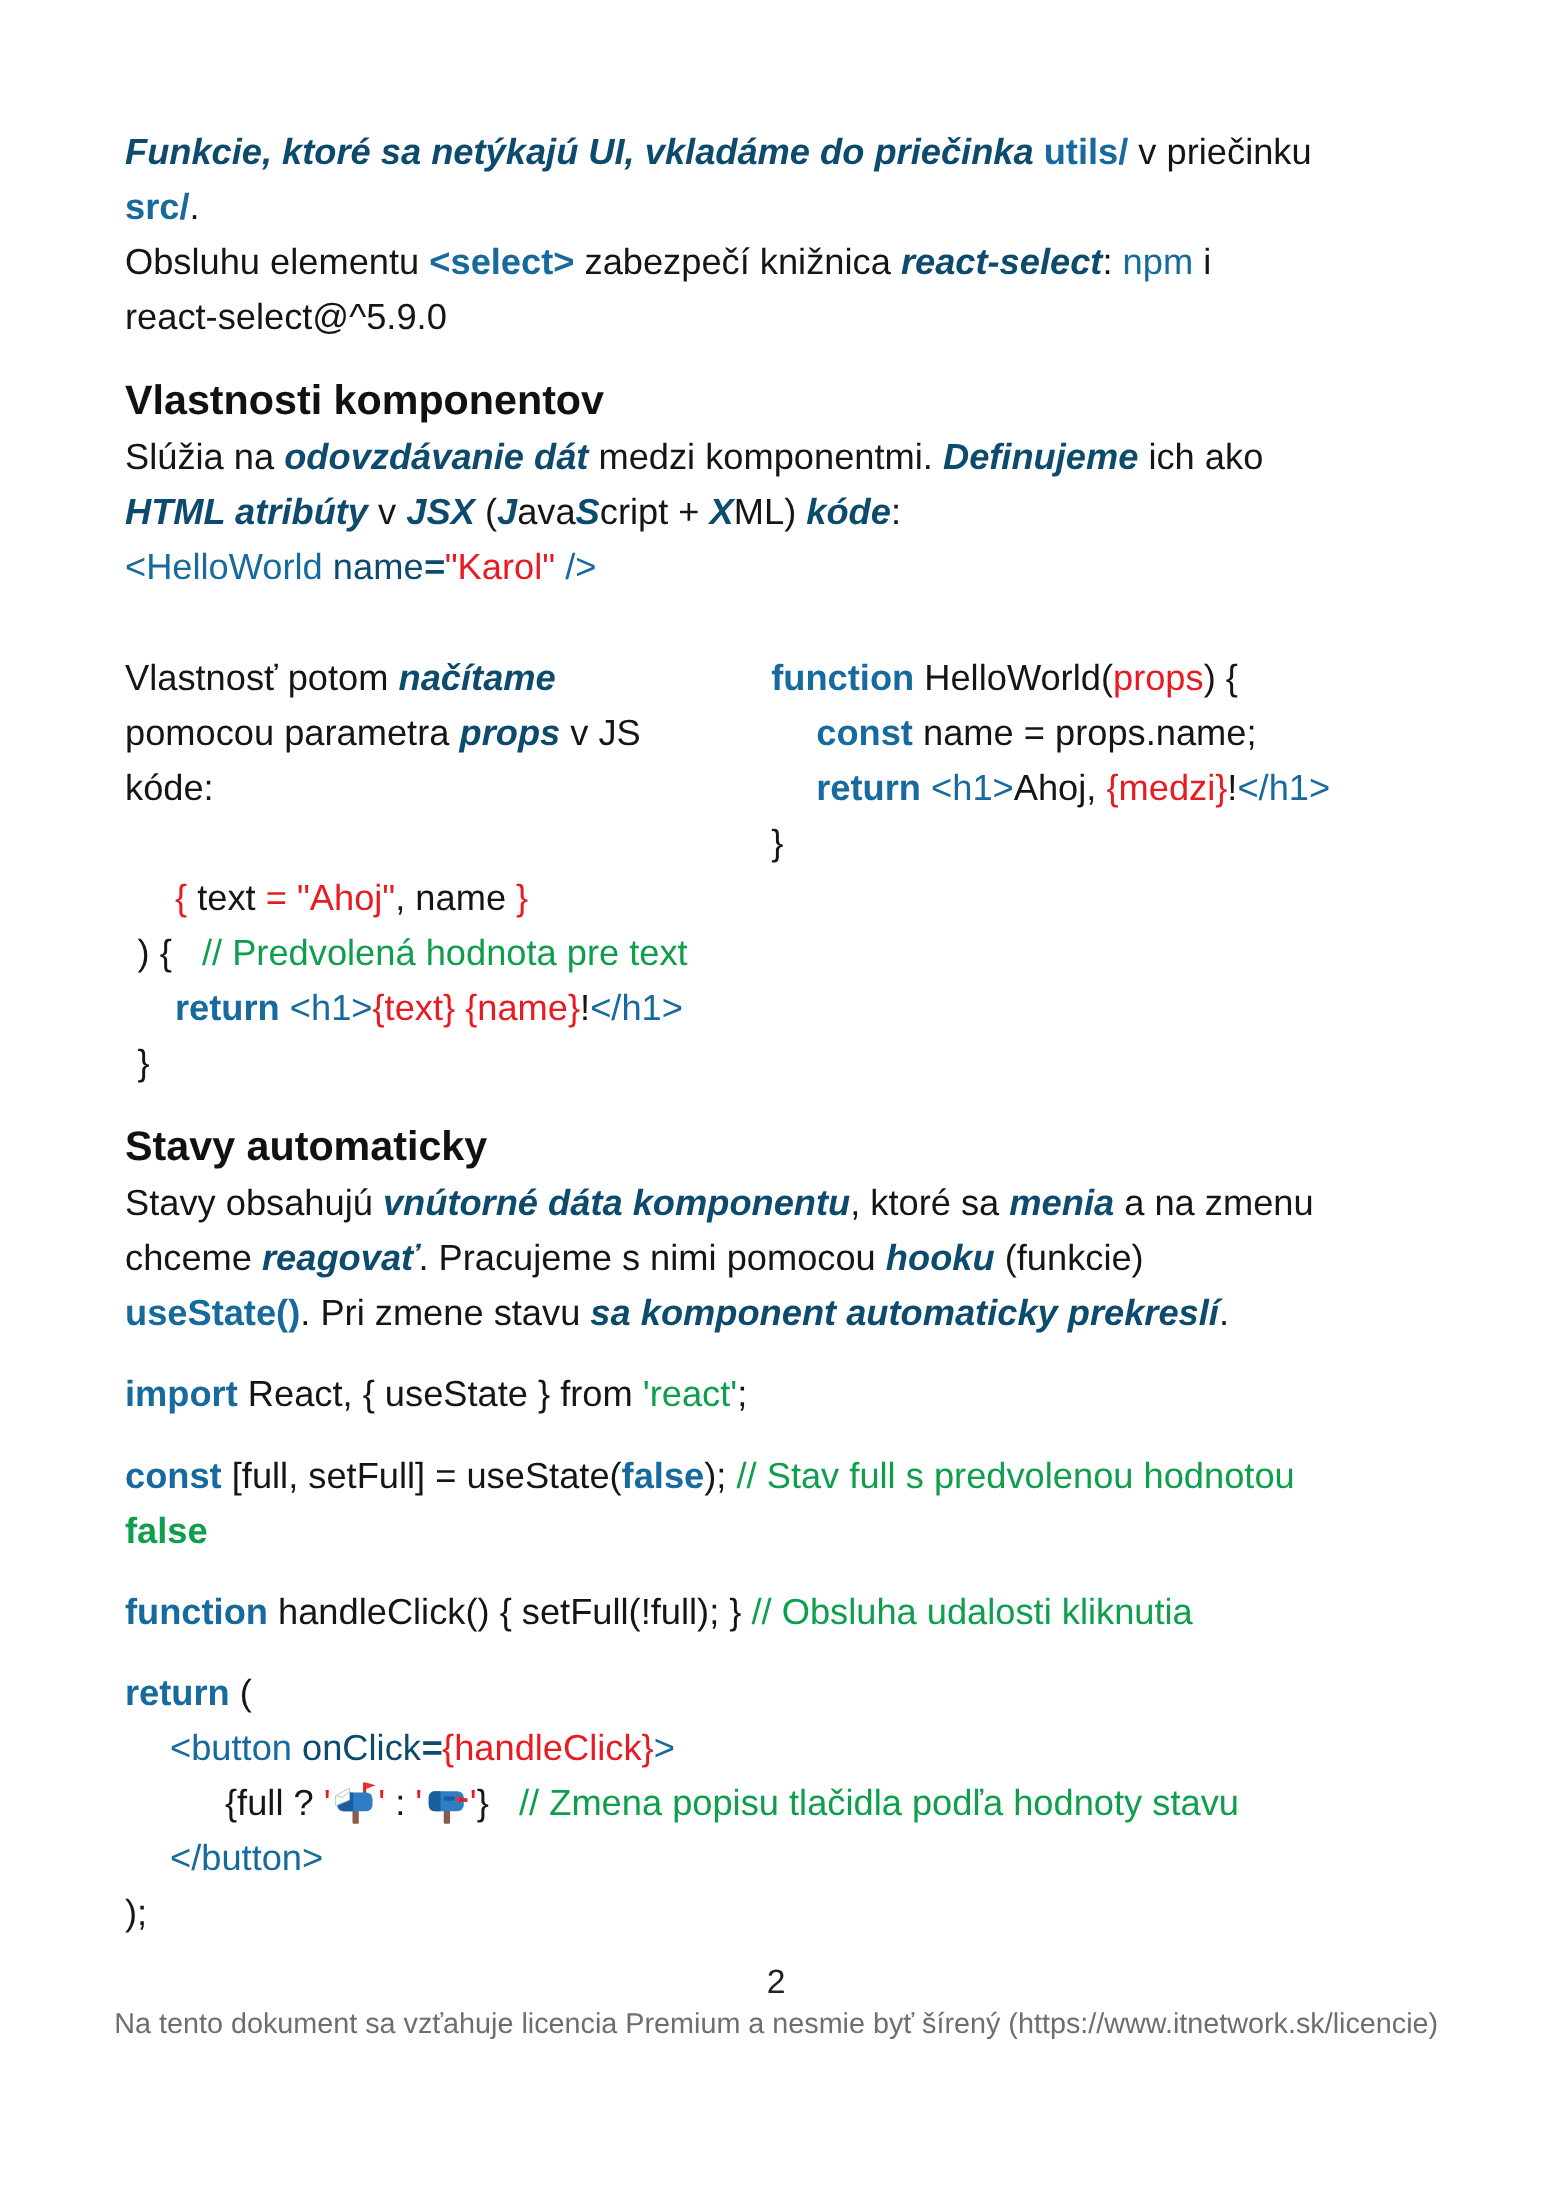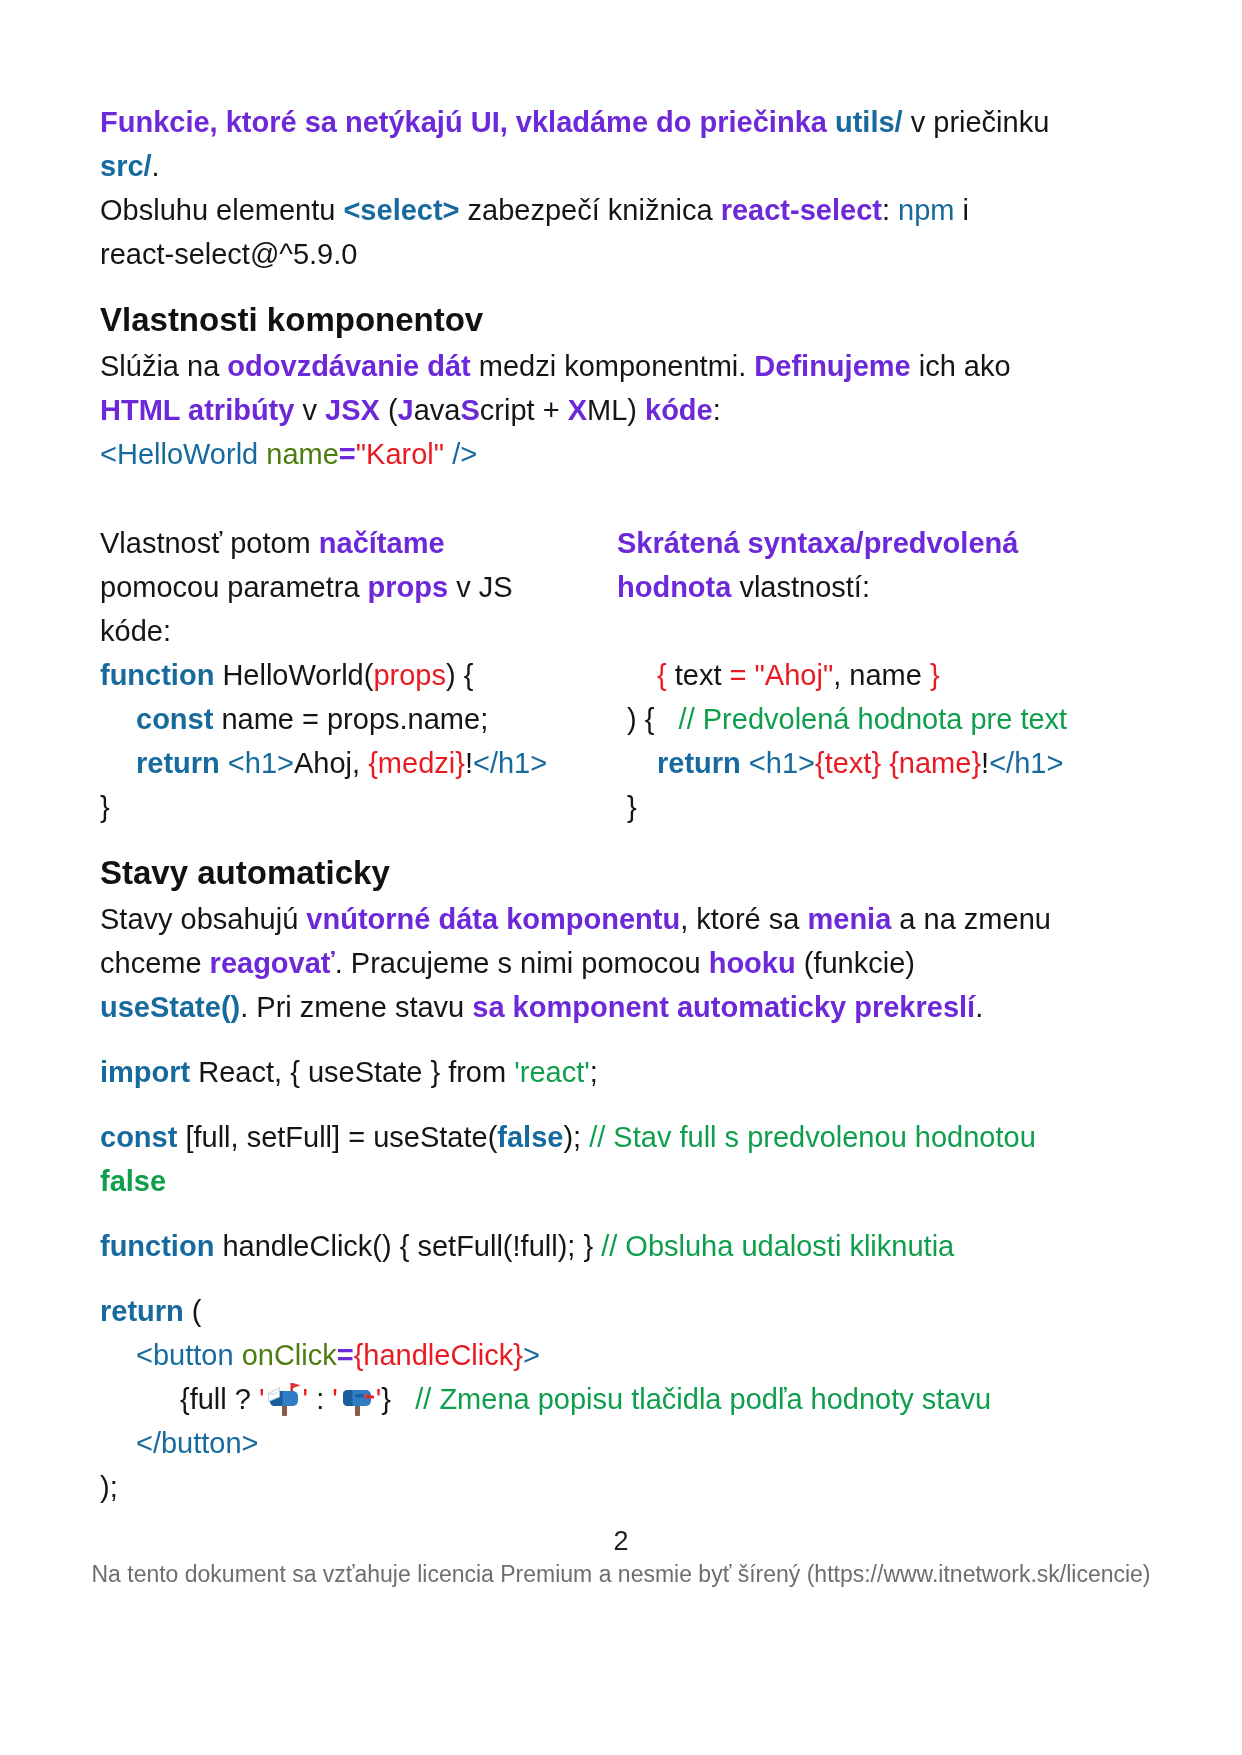--- a/index.html
+++ b/index.html
@@ -20,44 +20,43 @@
   .codeblock.last { margin-bottom:0; }
   .cl { white-space:pre-wrap; }
   .cl.ind1 { padding-left:36px; }
   .cl.ind2 { padding-left:80px; }
   .columns { display:grid; grid-template-columns:517px 1fr; margin:24px 0 0; }
   .columns .codeblock { margin:0; }
   .col-right-code { padding-left:10px; }
   .col-right-code .cl.ind1 { padding-left:30px; }
   
   .c-n  { color:#151515; }
-  .c-b  { color:#6d28d9; font-weight:bold; }
+  .c-b  { color:#0c4a6e; font-weight:bold;font-style:italic; }
   .c-k  { color:#176a9e; }
   .c-kb { color:#176a9e; font-weight:bold; }
   .c-r  { color:#e81b22; }
-  .c-o  { color:#4d7c0f;text-align:right; }
+  .c-o  { color:#0c4a6e;text-align:right; }
   .c-g  { color:#0e9e4c; }
   .c-gb { color:#0e9e4c; font-weight:bold; }
   .icon { width:38px; height:36px; vertical-align:-9px; display:inline-block; }
   .page-footer { text-align:center; margin-top:14px; }
   .page-number { font-size:27px; line-height:36px; color:#222; }
   .license { font-size:23px; line-height:30px; color:#6e6e6e; }
 </style>
 </head>
 <body>
 
 <div class="page">
   <main class="content">
       <p class="tight"><span class="c-b">Funkcie, ktoré sa netýkajú UI, vkladáme do priečinka </span><span class="c-kb">utils/</span><span class="c-n"> v priečinku</span><br><span class="c-kb">src/</span><span class="c-n">.</span><br><span class="c-n">Obsluhu elementu </span><span class="c-kb">&lt;select&gt;</span><span class="c-n"> zabezpečí knižnica </span><span class="c-b">react-select</span><span class="c-n">: </span><span class="c-k">npm</span><span class="c-n"> i</span><br><span class="c-n">react-select@^5.9.0</span></p>
       <h2>Vlastnosti komponentov</h2>
       <p class="tight"><span class="c-n">Slúžia na </span><span class="c-b">odovzdávanie dát</span><span class="c-n"> medzi komponentmi. </span><span class="c-b">Definujeme</span><span class="c-n"> ich ako</span><br><span class="c-b">HTML atribúty</span><span class="c-n"> v </span><span class="c-b">JSX</span><span class="c-n"> (</span><span class="c-b">J</span><span class="c-n">ava</span><span class="c-b">S</span><span class="c-n">cript + </span><span class="c-b">X</span><span class="c-n">ML) </span><span class="c-b">kóde</span><span class="c-n">:</span></p>
       <p><span class="c-k">&lt;HelloWorld </span><span class="c-o">name</span><span class="c-b">=</span><span class="c-r">"Karol"</span><span class="c-k"> /&gt;</span></p>
       <div class="columns">
         <p class="tight"><span class="c-n">Vlastnosť potom </span><span class="c-b">načítame</span><br><span class="c-n">pomocou parametra </span><span class="c-b">props</span><span class="c-n"> v JS</span><br><span class="c-n">kóde:</span></p>
-        <p class="tight"><span class="c-b">Skrátená syntaxa/predvolená</span><br><span class="c-b">hodnota</span><span class="c-n"> vlastností:</span></p>
         <div class="codeblock">
           <div class="cl ind0"><span class="c-kb">function</span><span class="c-n"> HelloWorld(</span><span class="c-r">props</span><span class="c-n">) {</span></div>
           <div class="cl ind1"><span class="c-kb">const</span><span class="c-n"> name = props.name;</span></div>
           <div class="cl ind1"><span class="c-kb">return</span><span class="c-k"> &lt;h1&gt;</span><span class="c-n">Ahoj, </span><span class="c-r">{medzi}</span><span class="c-n">!</span><span class="c-k">&lt;/h1&gt;</span></div>
           <div class="cl ind0"><span class="c-n">}</span></div>
         </div>
         <div class="codeblock col-right-code">
           <div class="cl ind1"><span class="c-r">{</span><span class="c-n"> text </span><span class="c-r">= "Ahoj"</span><span class="c-n">, name </span><span class="c-r">}</span></div>
           <div class="cl ind0"><span class="c-n">) {   </span><span class="c-g">// Predvolená hodnota pre text</span></div>
           <div class="cl ind1"><span class="c-kb">return</span><span class="c-k"> &lt;h1&gt;</span><span class="c-r">{text} {name}</span><span class="c-n">!</span><span class="c-k">&lt;/h1&gt;</span></div>

